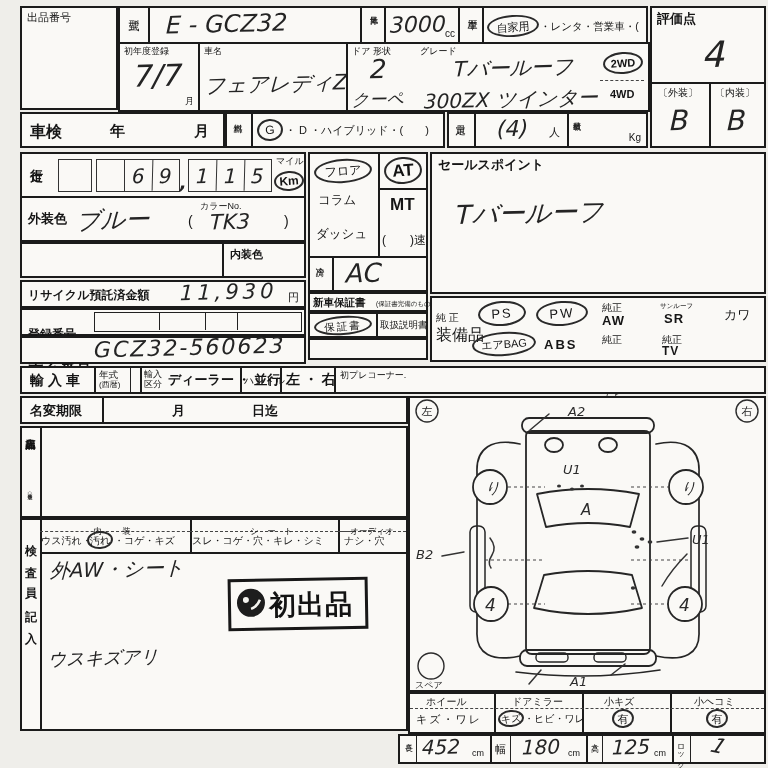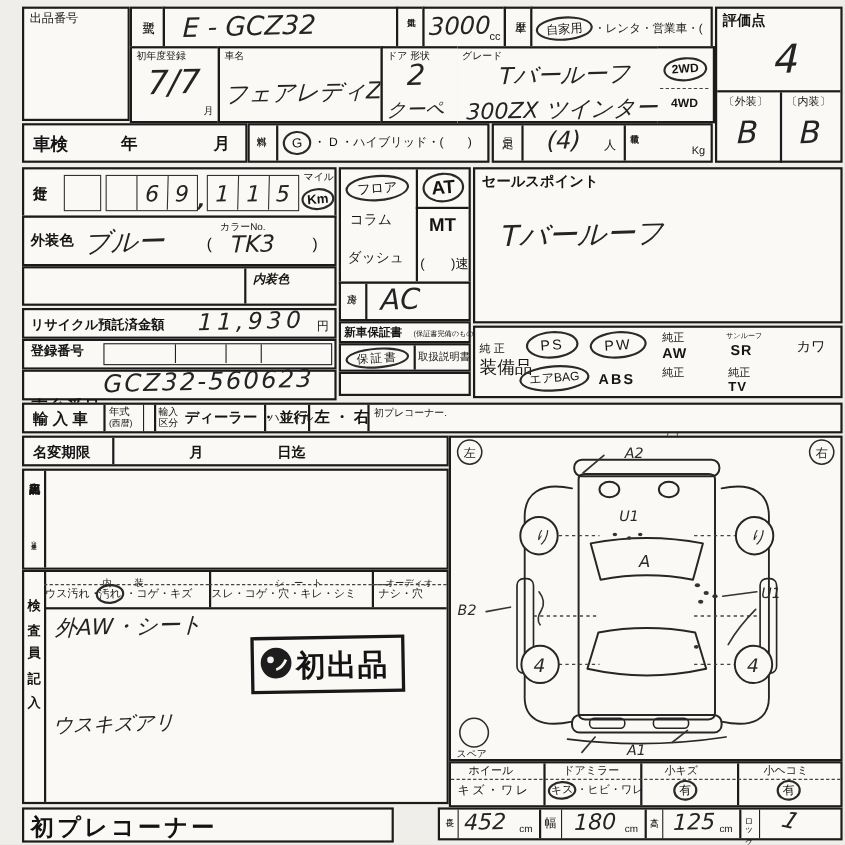--- a/index.html
+++ b/index.html
@@ -133,31 +133,31 @@
     <span class="abs lbl b" style="left:6px;top:14px;font-size:13px;">外装色</span>
     <span class="hw abs" style="left:54px;top:6px;font-size:24px;">ブルー</span>
     <span class="abs lbl" style="left:178px;top:4px;font-size:9px;">カラーNo.</span>
     <span class="abs lbl" style="left:166px;top:16px;font-size:14px;">(</span>
     <span class="hw abs" style="left:188px;top:12px;font-size:21px;">TK3</span>
     <span class="abs lbl" style="left:262px;top:16px;font-size:14px;">)</span>
   </div>
 
   <div class="cell" style="left:20px;top:242px;width:286px;height:36px;">
     <div class="abs" style="left:200px;top:0;height:32px;border-left:2px solid #1b1b1b;"></div>
-    <span class="abs lbl b" style="left:208px;top:4px;font-size:11px;font-style:italic;">内装色</span>
+    <span class="abs lbl b" style="left:208px;top:4px;font-size:11px;">内装色</span>
   </div>
 
   <div class="cell" style="left:20px;top:280px;width:286px;height:28px;">
     <span class="abs lbl b" style="left:6px;top:7px;font-size:12px;">リサイクル預託済金額</span>
     <span class="hw abs" style="left:158px;top:-2px;font-size:21px;letter-spacing:4px;">11,930</span>
     <span class="abs lbl" style="right:5px;top:9px;font-size:11px;">円</span>
   </div>
 
   <div class="cell" style="left:20px;top:308px;width:286px;height:28px;">
-    <span class="abs lbl b" style="left:6px;top:3px;font-size:12px;">登録番号</span>
+    <span class="abs lbl b" style="left:6px;top:18px;font-size:12px;">登録番号</span>
     <div class="cell thin" style="left:72px;top:2px;width:208px;height:20px;border-color:#222;">
       <div class="abs" style="left:64px;top:0;height:17px;border-left:1.5px solid #222;"></div>
       <div class="abs" style="left:110px;top:0;height:17px;border-left:1.5px solid #222;"></div>
       <div class="abs" style="left:142px;top:0;height:17px;border-left:1.5px solid #222;"></div>
     </div>
   </div>
 
   <div class="cell" style="left:20px;top:336px;width:286px;height:28px;">
     <span class="abs lbl b" style="left:6px;top:24px;font-size:16px;">車台番号</span>
     <span class="hw abs" style="left:72px;top:-3px;font-size:22px;letter-spacing:2px;">GCZ32-560623</span>
@@ -275,23 +275,20 @@
         <circle cx="16" cy="16" r="14" fill="#1d1d1d"></circle>
         <circle cx="11" cy="13" r="3" fill="#f4f3ef"></circle>
         <path d="M16,22 q6,-2 9,-9" stroke="#f4f3ef" stroke-width="2.5" fill="none"></path>
       </svg>
       <span class="abs b" style="left:38px;top:6px;font-size:27px;letter-spacing:1px;">初出品</span>
     </div>
 
     <span class="hw abs" style="left:26px;top:126px;font-size:18px;">ウスキズアリ</span>
   </div>
 
-  <div class="cell" style="left:20px;top:734px;width:338px;height:32px;border-width:2.5px;">
-    <span class="abs b" style="left:6px;top:2px;font-size:21px;letter-spacing:3px;">初プレコーナー</span>
-  </div>
 
   <div class="cell" style="left:408px;top:396px;width:358px;height:296px;">
     <svg width="354" height="292" viewBox="0 0 354 292">
       <g stroke="#2c2c2c" fill="none" stroke-width="1.4">
         <circle cx="17" cy="13" r="11"></circle>
           <circle cx="337" cy="13" r="11"></circle>
       </g>
       <text x="17" y="17" text-anchor="middle" font-size="11" fill="#222">左</text>
       <text x="337" y="17" text-anchor="middle" font-size="11" fill="#222">右</text>
 

